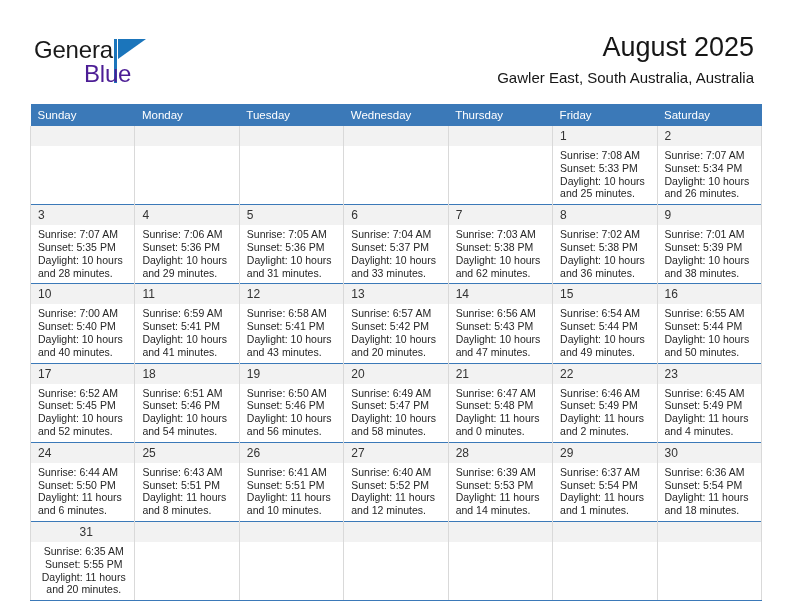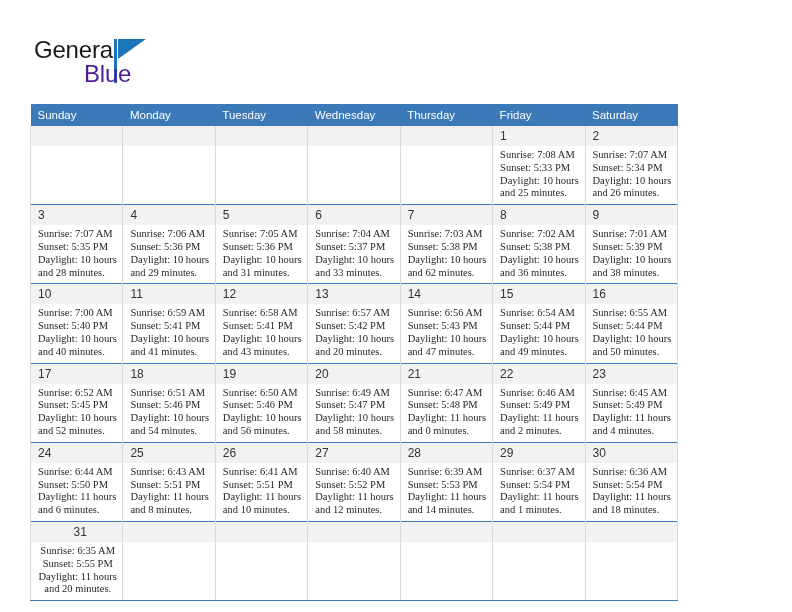--- a/index.html
+++ b/index.html
@@ -90,21 +90,21 @@
     line-height: 22px;
     margin-top: 3px;
     white-space: nowrap;
   }
 
   
   .cal {
     position: absolute;
     left: 30px;
     top: 104px;
-    width: 648px;
+    width: 732px;
     border-collapse: collapse;
     table-layout: fixed;
   }
   .cal th {
     background: #3b79b8;
     color: #ffffff;
     font-size: 11.5px;
     font-weight: normal;
     text-align: left;
     padding: 5px 0 5px 7px;
@@ -142,40 +142,43 @@
   }
   td.empty .daynum {
     background: #f2f2f2;
     color: transparent;
   }
   .info {
     padding: 3px 5px 4px 7px;
     font-size: 10.5px;
     line-height: 12.8px;
     color: #262626;
-    font-family: Liberation Serif, serif;
   }
   .info div {
     white-space: nowrap;
   }
 </style>
 </head>
 <body>
 
 <div class="page">
 
   <div class="top">
 
     <div class="brand">
       <span class="brand-general">General</span>
       <span class="brand-bar"></span>
       <span class="brand-tri"></span>
       <span class="brand-blue">Blue</span>
     </div>
 
+    <div class="titles">
+      <div class="title-main">August 2025</div>
+      <div class="title-sub">Gawler East, South Australia, Australia</div>
+    </div>
 
   </div>
 
   <table class="cal">
     <thead>
       <tr>
         <th>Sunday</th>
         <th>Monday</th>
         <th>Tuesday</th>
         <th>Wednesday</th>

